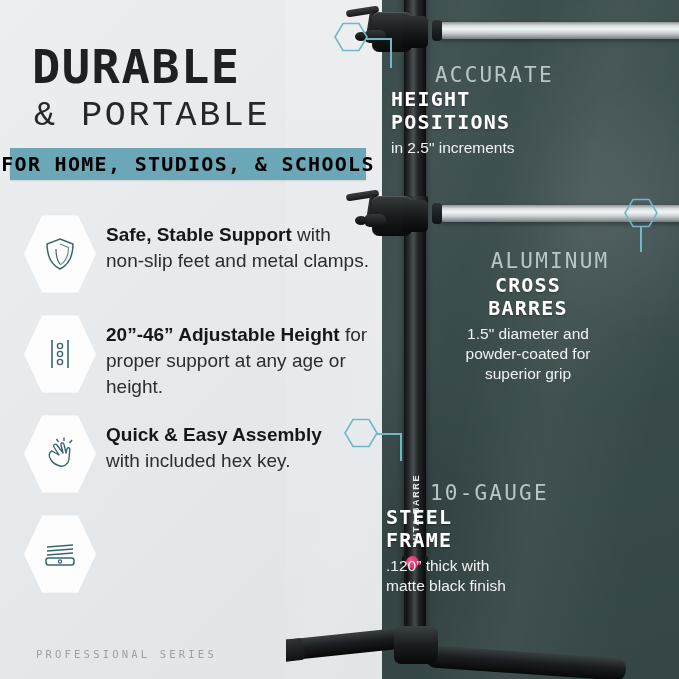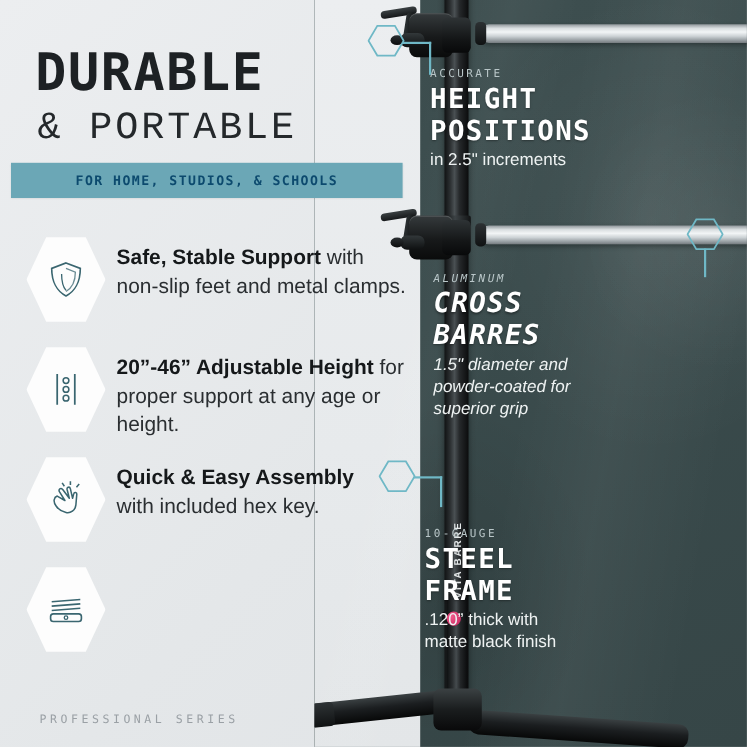--- a/index.html
+++ b/index.html
@@ -89,54 +89,54 @@
     background:radial-gradient(circle at 35% 35%,#f05a8a,#c3215c);}
 
   
   .hexmark{position:absolute;width:34px;height:30px;}
   .hexmark svg{display:block;}
   .conn{position:absolute;background:#6fb8c6;}
 
   
   .callout{position:absolute;color:#fff;}
   .co-kicker{
-    font-size:10px;font-weight:400;letter-spacing:2.2px;color:#b9c6c8;
-    font-family:"DejaVu Sans Mono", monospace;line-height:1.25;
+    font-size:21px;font-weight:400;letter-spacing:2.2px;color:#b9c6c8;
+    font-family:"DejaVu Sans Mono", monospace;line-height:1.25;margin-left:44px;
   }
   .co-title{
-    font-size:25px;font-weight:700;letter-spacing:1.2px;color:#ffffff;
+    font-size:20px;font-weight:700;letter-spacing:1.2px;color:#ffffff;
     font-family:"DejaVu Sans Mono", monospace;line-height:1.16;
     text-shadow:0 1px 2px rgba(0,0,0,.35);
   }
   .co-sub{
     font-size:15.5px;font-weight:400;color:#eef2f2;line-height:1.30;
     font-family:"Liberation Sans", sans-serif;margin-top:3px;
   }
-  .co-right{text-align:left;font-style:italic;}
+  .co-right{text-align:center;}
 
   
   .headline{position:absolute;left:32px;top:44px;width:340px;}
   .h1{
     font-family:"DejaVu Sans Mono", monospace;
     font-size:47px;line-height:0.98;font-weight:700;letter-spacing:1.5px;color:#1d2124;
     margin:0;
   }
   .h2{
     font-family:Liberation Mono, monospace;
     font-size:35px;line-height:1.0;font-weight:400;letter-spacing:2.6px;color:#24282b;
     margin:9px 0 0 2px;
   }
   .ribbon{
     position:absolute;left:10px;top:148px;width:356px;height:32px;
     background:#6ba7b6;display:flex;align-items:center;justify-content:center;
     box-shadow:0 1px 2px rgba(0,0,0,.10);
   }
   .ribbon span{
     font-family:"DejaVu Sans Mono", monospace;
-    font-size:12px;font-weight:700;letter-spacing:1.3px;color:#0c4a6e;white-space:nowrap;
+    font-size:20px;font-weight:700;letter-spacing:1.3px;color:#000000;white-space:nowrap;
   }
 
   .features{position:absolute;left:24px;top:206px;width:372px;}
   .feat{position:relative;height:100px;}
   .feat .hexicon{
     position:absolute;left:0;top:8px;width:72px;height:80px;
     display:flex;align-items:center;justify-content:center;
     background:#fdfdfd;
     -webkit-clip-path:polygon(25% 2%,75% 2%,100% 50%,75% 98%,25% 98%,0% 50%);
     clip-path:polygon(25% 2%,75% 2%,100% 50%,75% 98%,25% 98%,0% 50%);

